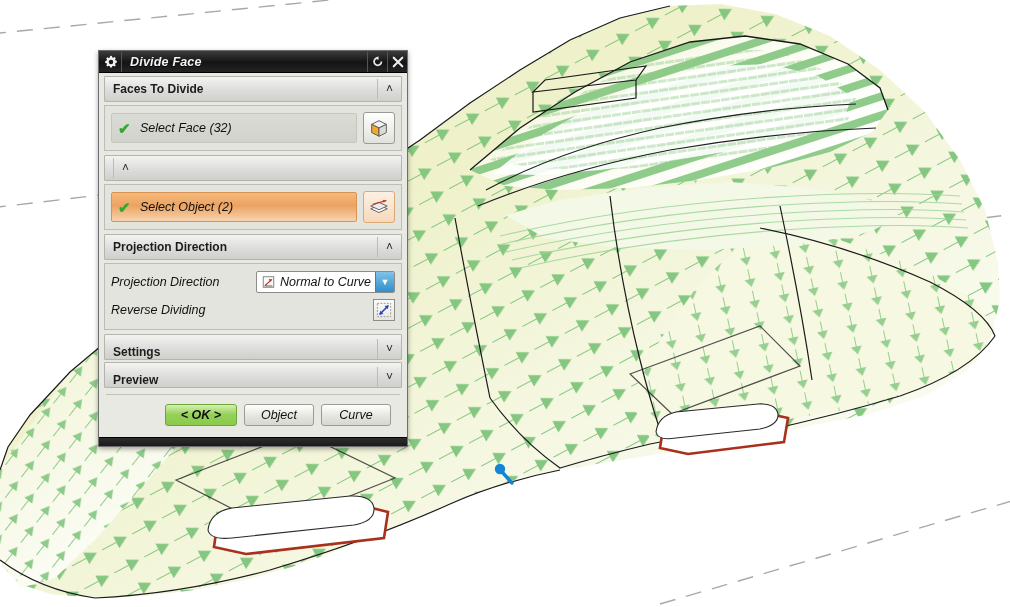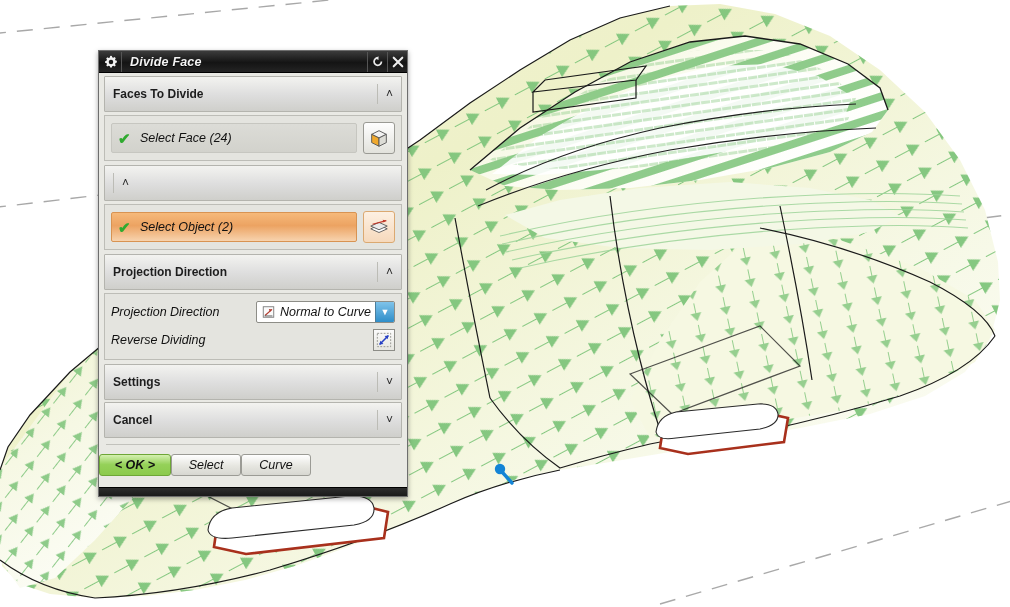--- a/index.html
+++ b/index.html
@@ -50,21 +50,21 @@
     width: 20px; height: 20px;
     display: flex; align-items: center; justify-content: center;
     border-left: 1px solid #555;
     color: #e8e8e8;
   }
 
   .dlg-body { padding: 3px 5px 0 5px; background: #e9e9e4; }
 
   
   .section-head {
-    height: 36px;
+    height: 26px;
     display: flex; align-items: center;
     background: linear-gradient(#f3f3f0, #dedede 52%, #cfcfcb);
     border: 1px solid #b4b4ae;
     border-radius: 1px;
     margin-bottom: 3px;
     padding-left: 8px;
   }
   .section-head .sh-label {
     flex: 1 1 auto;
     font-size: 12px; font-weight: bold; color: #1d1d1d;
@@ -153,28 +153,28 @@
   }
   .vec-btn {
     margin-left: auto;
     width: 22px; height: 22px;
     border: 1px solid #8d8d87;
     background: linear-gradient(#fbfbfb, #e6e6e0);
     display: flex; align-items: center; justify-content: center;
   }
 
   
-  .section-head.collapsed { margin-bottom: 2px; }
+  .section-head.collapsed { margin-bottom: 2px; align-items: flex-end; }
 
   .divider { height: 1px; background: #c2c2bc; margin: 6px 2px 0 2px; }
 
   
   .dlg-footer {
-    display: flex; justify-content: flex-start; 
-    padding: 9px 0 11px 0;
+    display: flex; justify-content: flex-end; gap: 7px;
+    padding: 9px 16px 11px 0;
     background: #e9e9e4;
   }
   .btn {
     min-width: 70px; height: 22px;
     display: flex; align-items: center; justify-content: center;
     border: 1px solid #9b9b95;
     border-radius: 3px;
     background: linear-gradient(#ffffff, #e6e6e0 55%, #d7d7d1);
     font-style: italic; font-size: 12.5px; color: #111;
   }
@@ -361,21 +361,21 @@
 
     <div class="dlg-body">
 
       <div class="section-head">
         <span class="sh-label">Faces To Divide</span>
         <span class="chev">˄</span>
       </div>
       <div class="sel-panel">
         <div class="sel-row">
           <span class="check">✔</span>
-          <span class="sel-text">Select Face (24)</span>
+          <span class="sel-text">Select Face (32)</span>
         </div>
         <div class="icon-btn">
           <svg width="22" height="22" viewBox="0 0 24 24">
             <path d="M4 8 L12 4 L20 8 L12 12 Z" fill="#f2f2f2" stroke="#555" stroke-width="1"></path>
             <path d="M4 8 L12 12 L12 21 L4 17 Z" fill="#f0a92e" stroke="#555" stroke-width="1"></path>
             <path d="M20 8 L12 12 L12 21 L20 17 Z" fill="#dcdcd6" stroke="#555" stroke-width="1"></path>
           </svg>
         </div>
       </div>
 
@@ -429,29 +429,29 @@
           </div>
         </div>
       </div>
 
       <div class="section-head collapsed">
         <span class="sh-label">Settings</span>
         <span class="chev">˅</span>
       </div>
 
       <div class="section-head collapsed">
-        <span class="sh-label">Cancel</span>
+        <span class="sh-label">Preview</span>
         <span class="chev">˅</span>
       </div>
 
       <div class="divider"></div>
     </div>
 
     <div class="dlg-footer">
       <div class="btn primary">&lt; OK &gt;</div>
-      <div class="btn">Select</div>
+      <div class="btn">Object</div>
       <div class="btn">Curve</div>
     </div>
 
     <div class="dlg-shadow"></div>
   </div>
 
 </div>
 
 </body></html>

